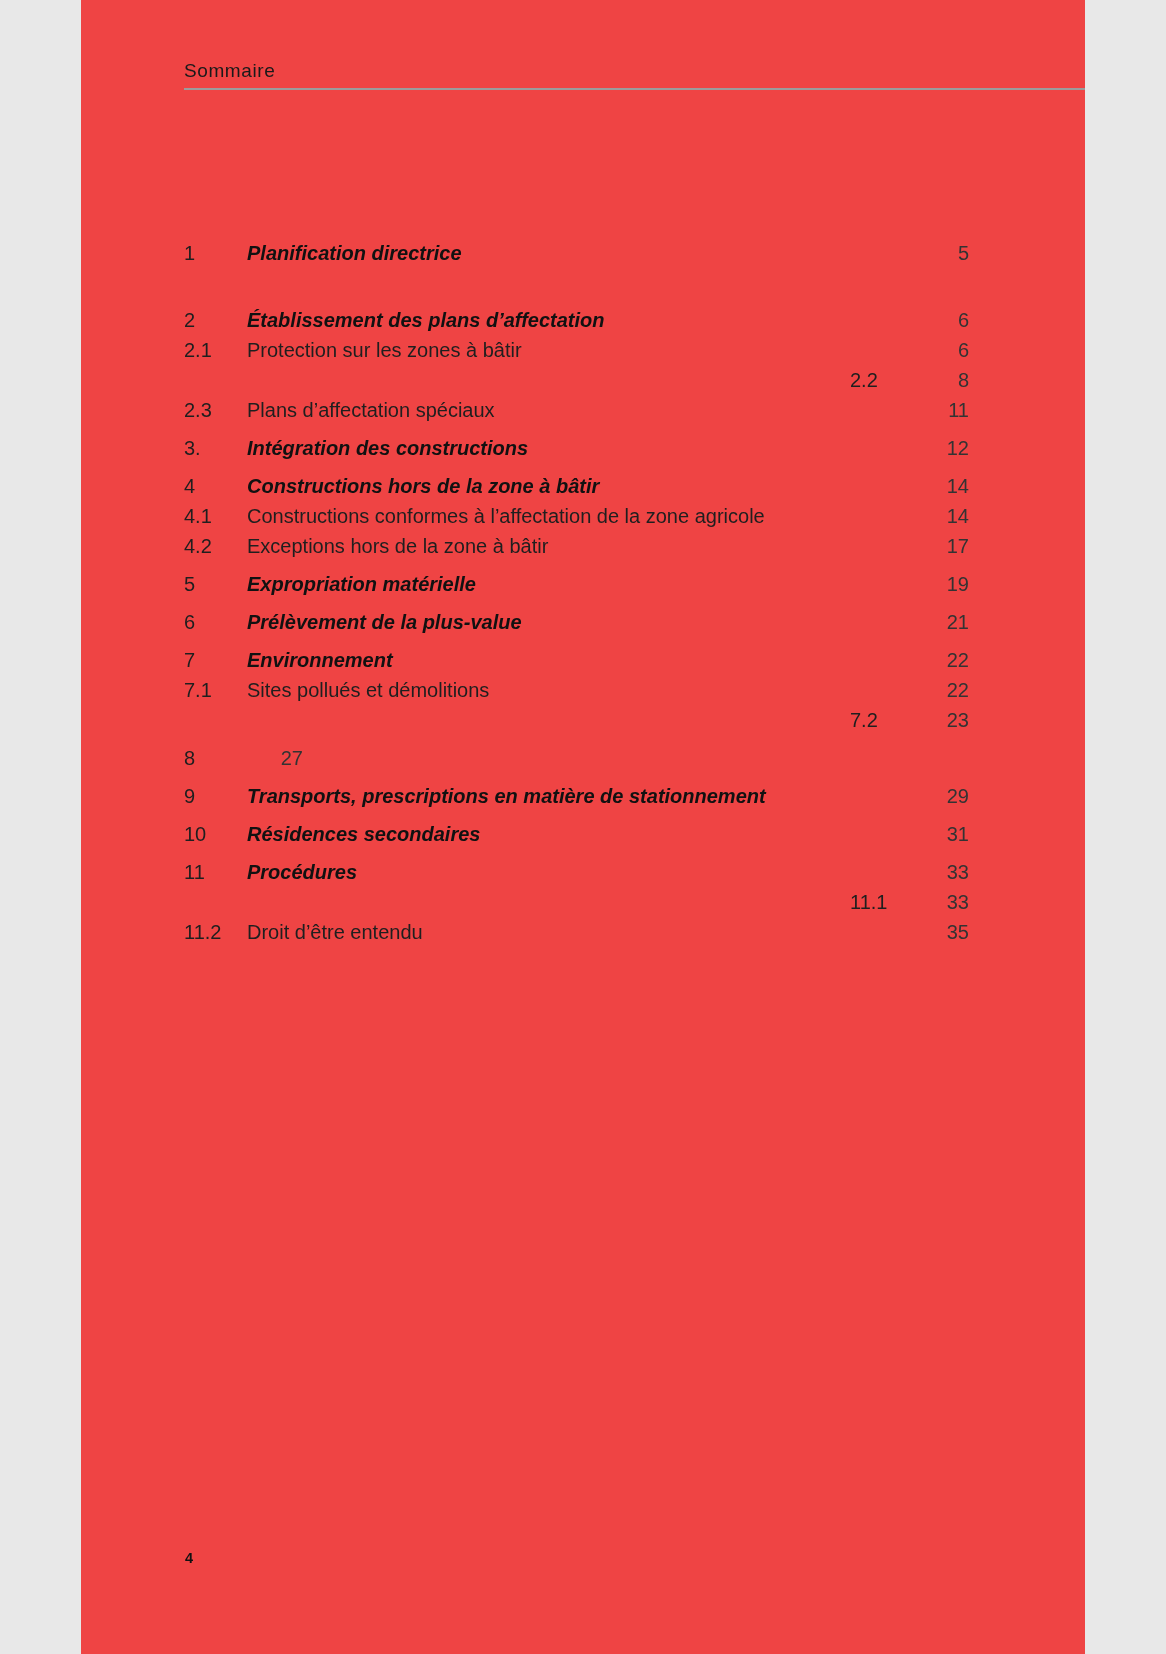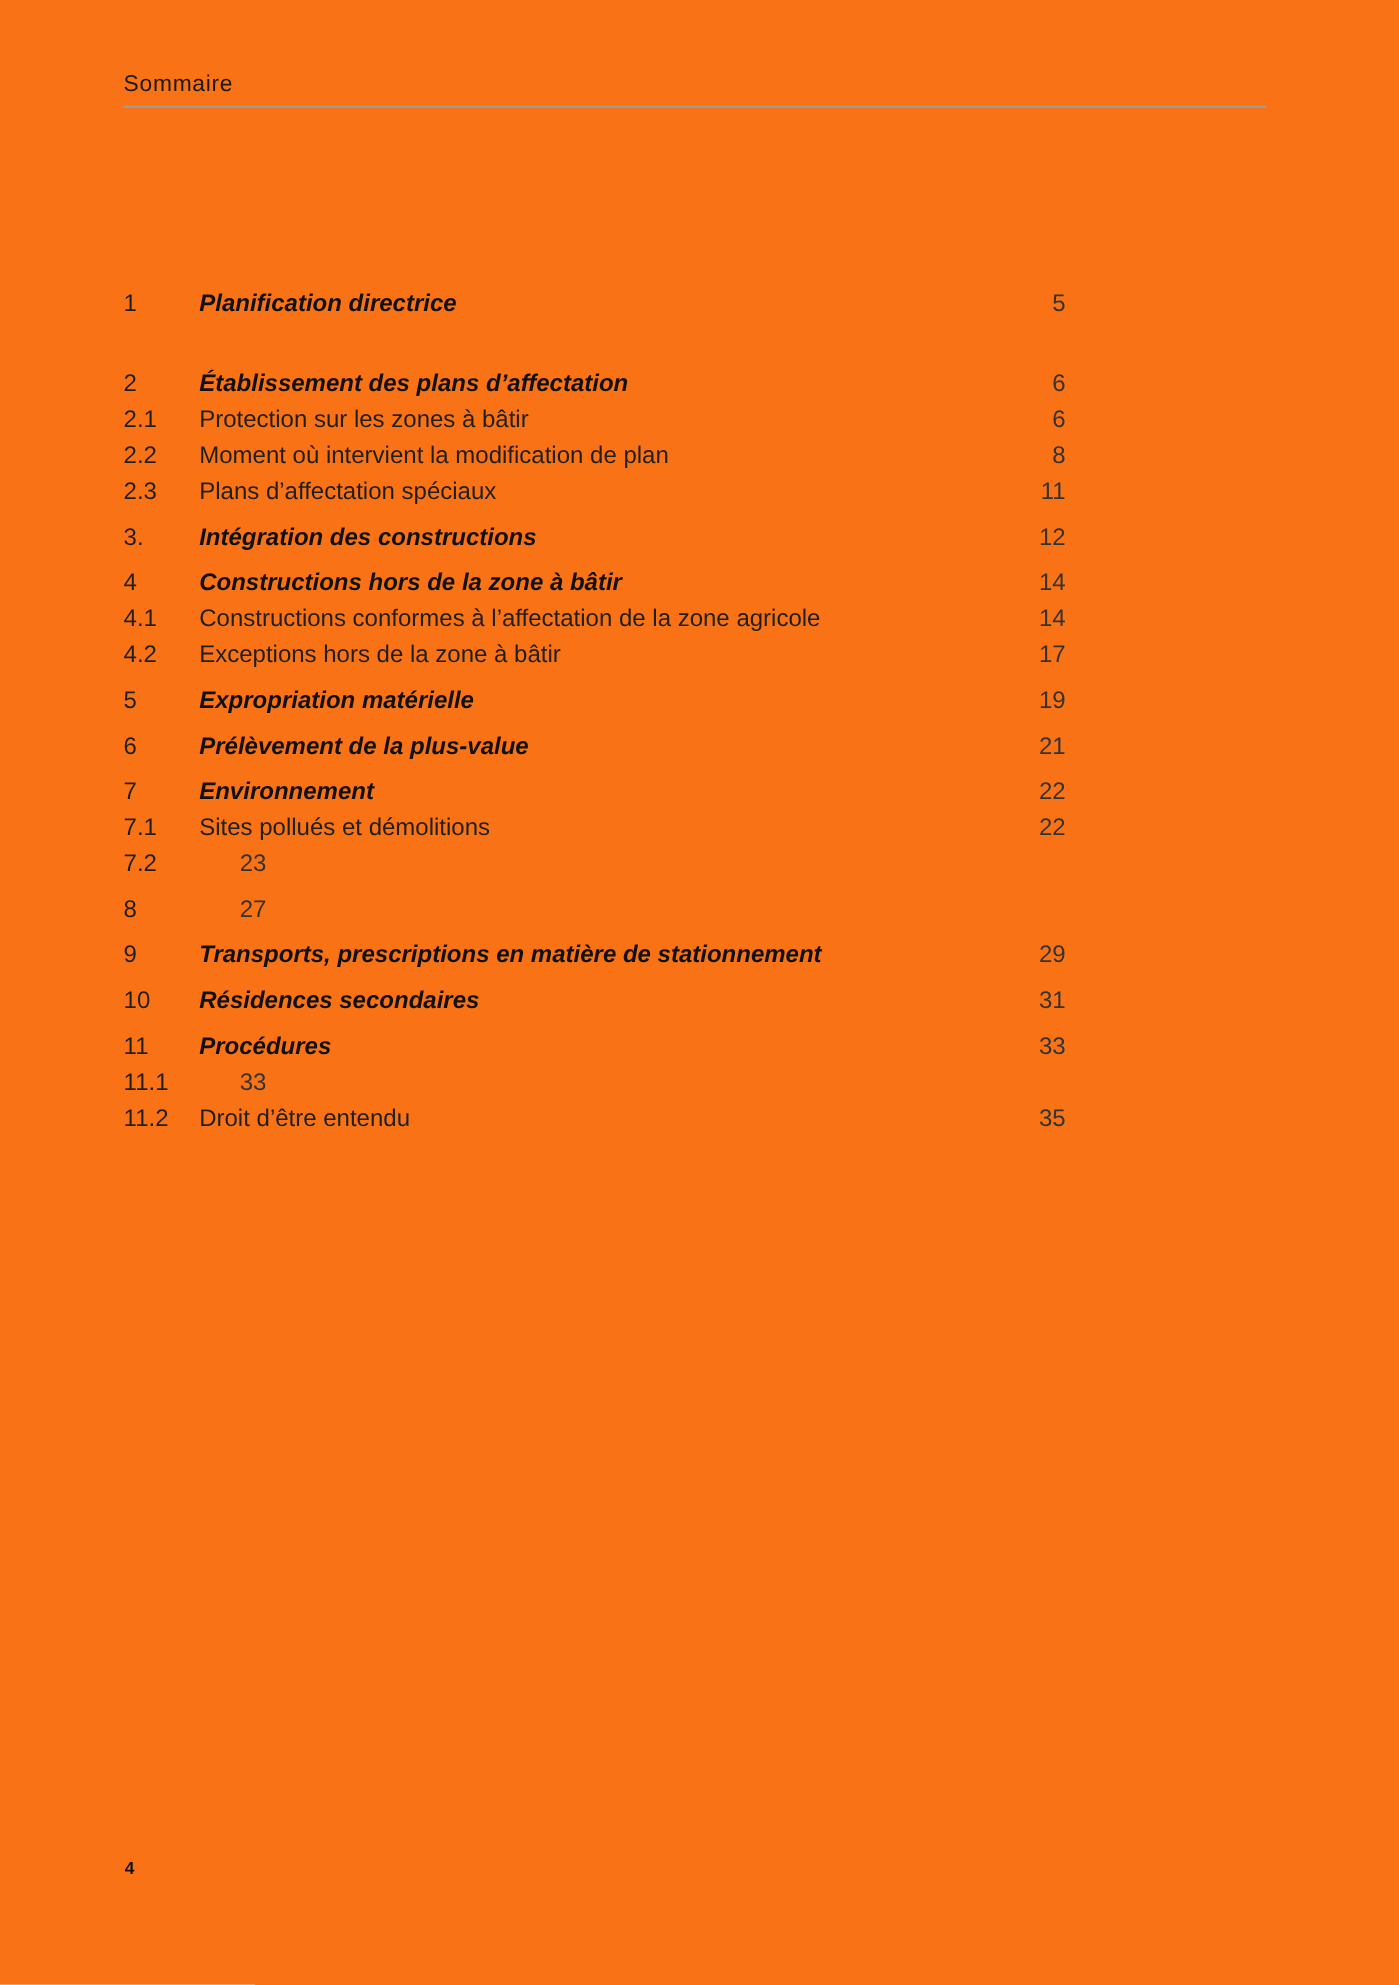--- a/index.html
+++ b/index.html
@@ -2,24 +2,24 @@
 <html><head>
 <meta charset="utf-8">
 <style>
   html, body {
     margin: 0;
     padding: 0;
     background: #e8e8e8;
   }
   .page {
     position: relative;
-    width: 1166px;
+    width: 1004px;
     height: 1654px;
     margin: 0 auto;
-    background: #f97316;
+    background: #ef4444;
     font-family: "Liberation Sans", "DejaVu Sans", sans-serif;
     color: #1a1a1a;
     overflow: hidden;
   }
   .header {
     position: absolute;
     left: 103px;
     top: 60px;
     width: 952px; 
   }
@@ -69,20 +69,21 @@
   .toc-row.level-1 {
     margin-top: 8px;
   }
   .toc-row.level-1 .title {
     font-weight: 700;
     color: #111111;
     font-style: italic;
   }
   .toc-row.level-2 {
     margin-top: 0;
+    justify-content: flex-end;
   }
   .toc > .toc-row:first-child {
     margin-top: 0;
   }
   .toc > .toc-row:nth-child(2) {
     margin-top: 37px;
   }
   .footer {
     position: absolute;
     left: 104px;
@@ -116,21 +117,20 @@
         <span class="title">Établissement des plans d’affectation</span>
         <span class="pagenum">6</span>
       </div>
       <div class="toc-row level-2">
         <span class="num">2.1</span>
         <span class="title">Protection sur les zones à bâtir</span>
         <span class="pagenum">6</span>
       </div>
       <div class="toc-row level-2">
         <span class="num">2.2</span>
-        <span class="title">Moment où intervient la modification de plan</span>
         <span class="pagenum">8</span>
       </div>
       <div class="toc-row level-2">
         <span class="num">2.3</span>
         <span class="title">Plans d’affectation spéciaux</span>
         <span class="pagenum">11</span>
       </div>
       <div class="toc-row level-1">
         <span class="num">3.</span>
         <span class="title">Intégration des constructions</span>

